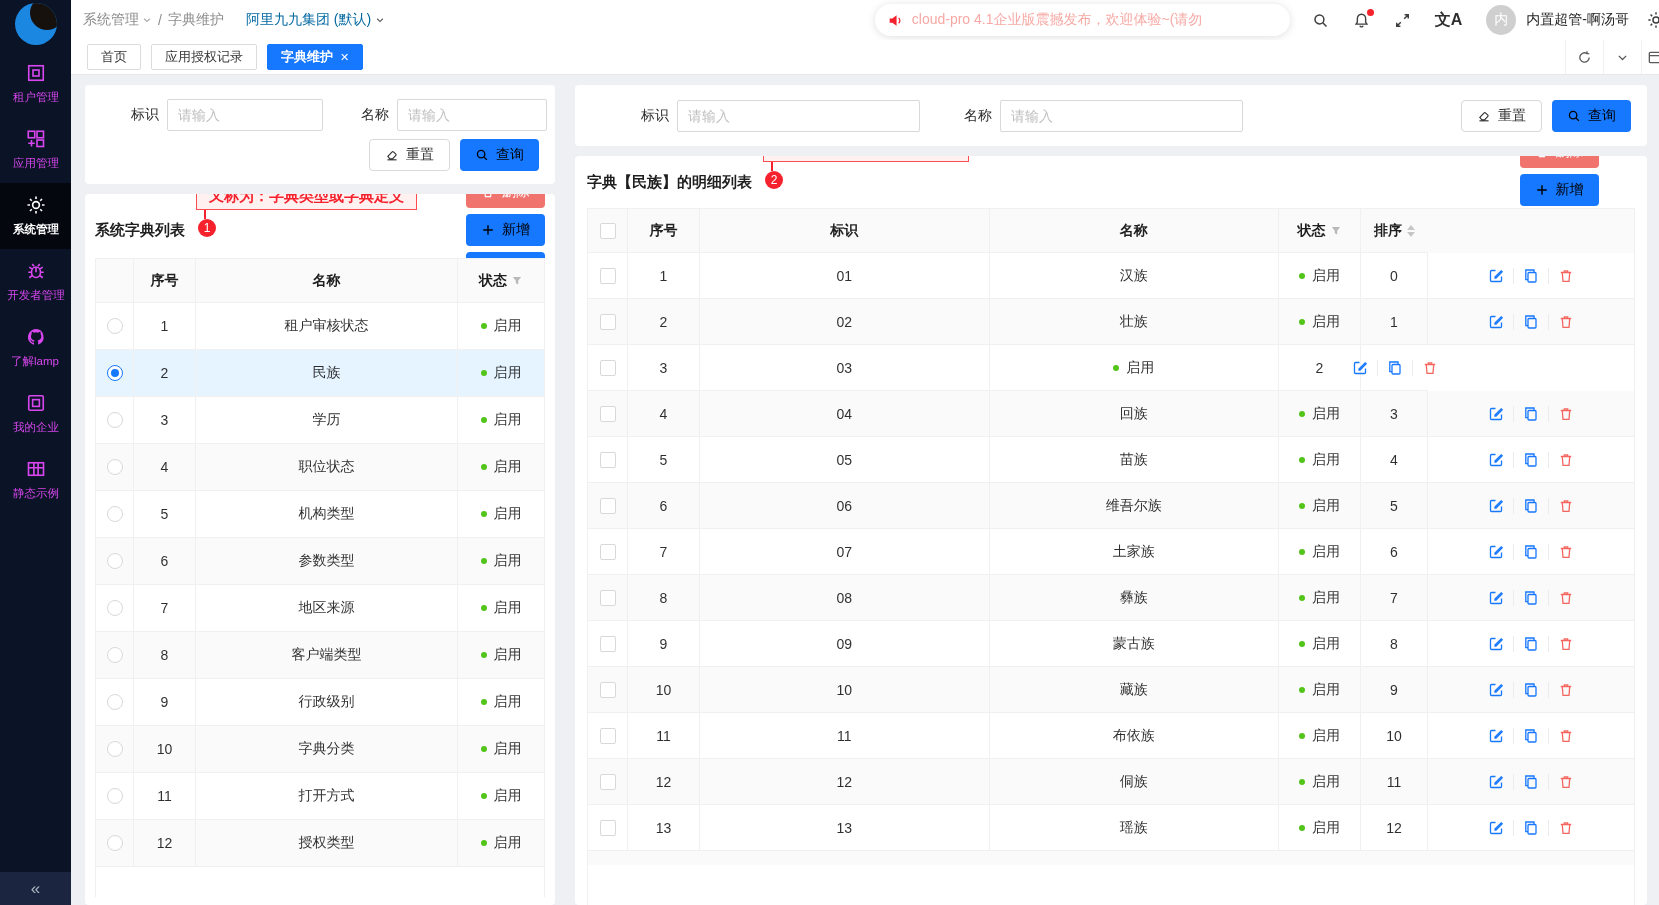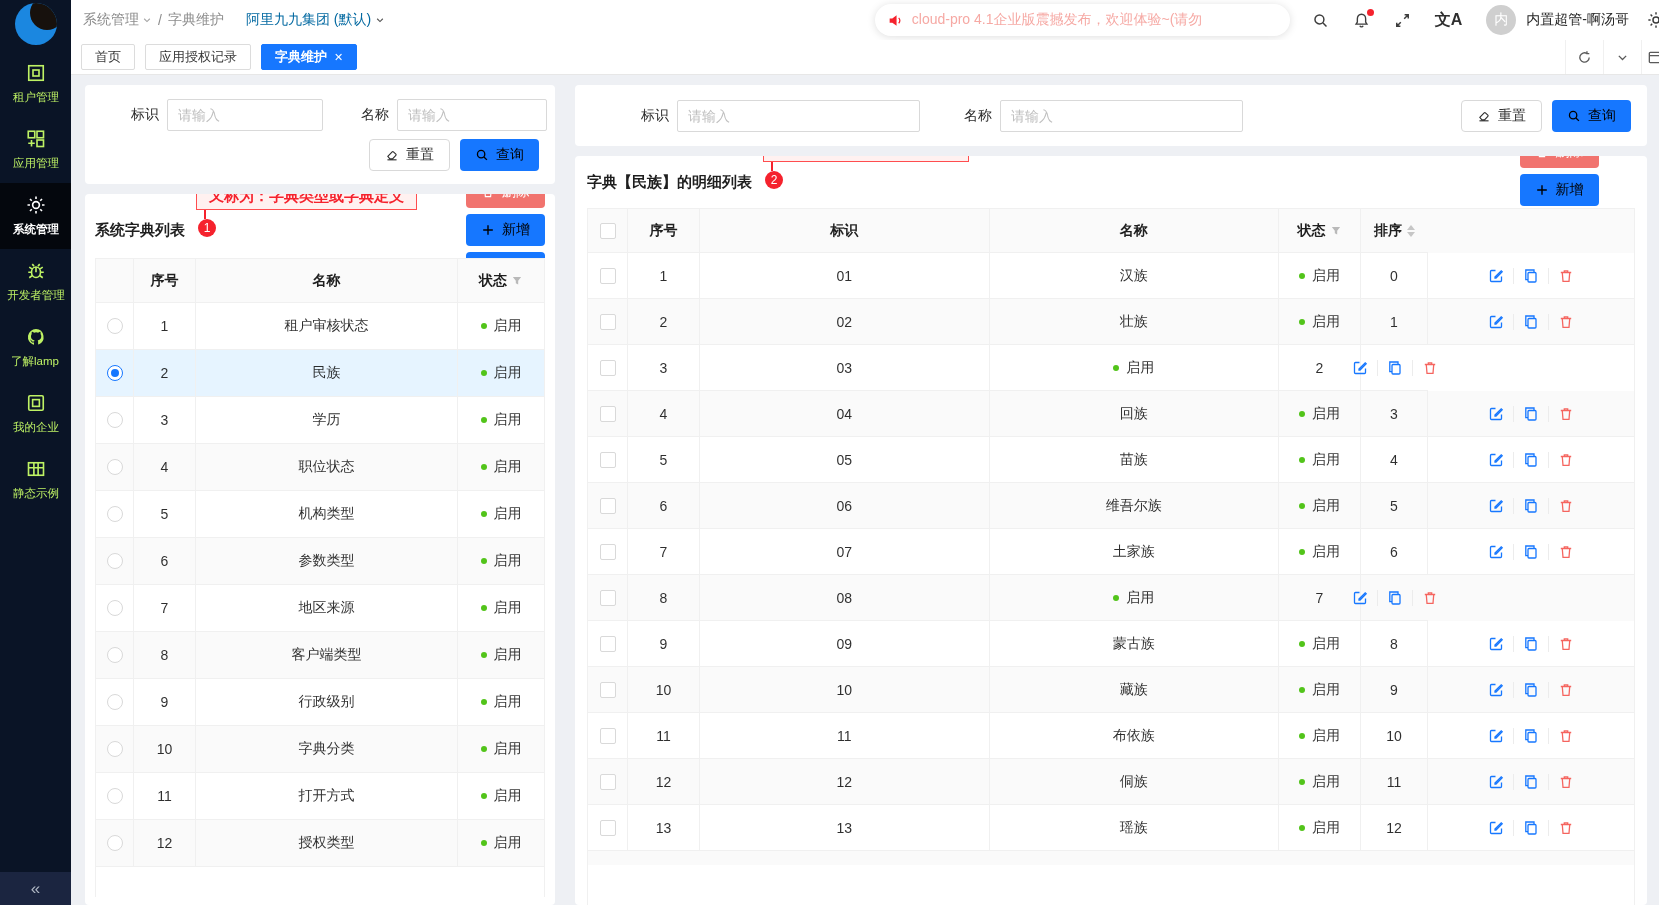--- a/index.html
+++ b/index.html
@@ -8,21 +8,21 @@
     font-family:"Liberation Sans","DejaVu Sans",sans-serif;
     font-size:14px; color:rgba(0,0,0,.82);
     background:#eef0f4; display:flex;
   }
   svg { display:block; }
 
   
   .sidebar { width:71px; height:100%; background:#0a1426; flex:none; position:relative; display:flex; flex-direction:column; align-items:center; }
   .logo { width:42px; height:42px; margin:3px 0 6px; border-radius:50%; position:relative; overflow:hidden; background:#1b87e0; }
   .logo .bite { position:absolute; width:34px; height:34px; border-radius:50%; background:#17110d; right:-7px; top:-7px; }
-  .side-item { width:100%; height:66px; display:flex; flex-direction:column; align-items:center; justify-content:center; gap:6px; color:#bef264; cursor:pointer; }
+  .side-item { width:100%; height:66px; display:flex; flex-direction:column; align-items:center; justify-content:center; gap:6px; color:#d946ef; cursor:pointer; }
   .side-item .lbl { font-size:12px; letter-spacing:0; white-space:nowrap; transform:scale(.96); }
   .side-item.active { background:#04070d; color:#fff; }
   .side-item.active .lbl { font-weight:bold; }
   .collapse-bar { position:absolute; bottom:0; left:0; width:100%; height:33px; background:#1b2540; color:#aeb6c2; display:flex; align-items:center; justify-content:center; font-size:17px; cursor:pointer; }
 
   
   .main { flex:1; display:flex; flex-direction:column; min-width:0; }
 
   
   .topbar { height:40px; background:#fff; display:flex; align-items:center; padding-left:12px; flex:none; }
@@ -34,21 +34,21 @@
   .top-icons { display:flex; align-items:center; gap:24px; margin-left:22px; color:#3d3d3d; flex:none; }
   .icon-btn { position:relative; cursor:pointer; display:flex; align-items:center; justify-content:center; }
   .badge-dot { position:absolute; top:-3px; right:-4px; width:7px; height:7px; border-radius:50%; background:#f5222d; }
   .translate { font-size:16px; font-weight:bold; color:#2f2f2f; line-height:1; }
   .userwrap { display:flex; align-items:center; margin-left:24px; flex:none; cursor:pointer; }
   .avatar { width:30px; height:30px; border-radius:50%; background:#cfcfcf; color:#fff; display:flex; align-items:center; justify-content:center; font-size:14px; flex:none; }
   .uname { margin-left:10px; color:#262626; white-space:nowrap; }
   .gear-edge { margin-left:18px; margin-right:-6px; color:#3d3d3d; }
 
   
-  .tabbar { height:35px; background:#fff; border-bottom:1px solid #e7e7e7; display:flex; align-items:center; padding-left:10px; gap:10px; flex:none; position:relative; }
+  .tabbar { height:35px; background:#fff; border-bottom:1px solid #e7e7e7; display:flex; align-items:center; padding-left:16px; gap:10px; flex:none; position:relative; }
   .tab { height:26px; padding:0 13px; display:flex; align-items:center; gap:7px; border:1px solid #dcdcdc; background:#fff; border-radius:2px; font-size:13px; color:#383838; cursor:pointer; white-space:nowrap; }
   .tab.active { background:#1677ff; border-color:#1677ff; color:#fff; font-weight:bold; }
   .tab .x { font-size:11px; font-weight:normal; }
   .tab-tools { position:absolute; right:0; top:0; height:34px; display:flex; align-items:stretch; background:#fff; }
   .tab-tool { width:38px; display:flex; align-items:center; justify-content:center; border-left:1px solid #f0f0f0; color:#5a5a5a; cursor:pointer; }
   .tab-tool.half { width:26px; margin-right:-8px; }
 
   
   .content { flex:1; display:flex; gap:20px; padding:10px 12px 0 14px; min-height:0; }
   .card { background:#fff; border-radius:4px; }
@@ -838,20 +838,21 @@
       </span>
     </div>
   </div>
 
   <div class="trow r-grid stripe">
     <div>
                   <span class="cbox"></span>
                 </div>
     <div>8</div>
     <div>08</div>
+    <div>彝族</div>
     <div class="status-cell">
                   <i class="dot"></i>
                   <span>启用</span>
                 </div>
     <div>7</div>
     <div class="ops">
       <span class="op blue">
         <svg width="16" height="16" viewBox="0 0 16 16" fill="none" stroke="currentColor" stroke-width="1.3">
                       <path d="M13.5 8.5v4a1 1 0 0 1-1 1h-9a1 1 0 0 1-1-1v-9a1 1 0 0 1 1-1h4"></path>
                       <path d="M7 9l6.2-6.2 1 1L8 10H7z"></path>

